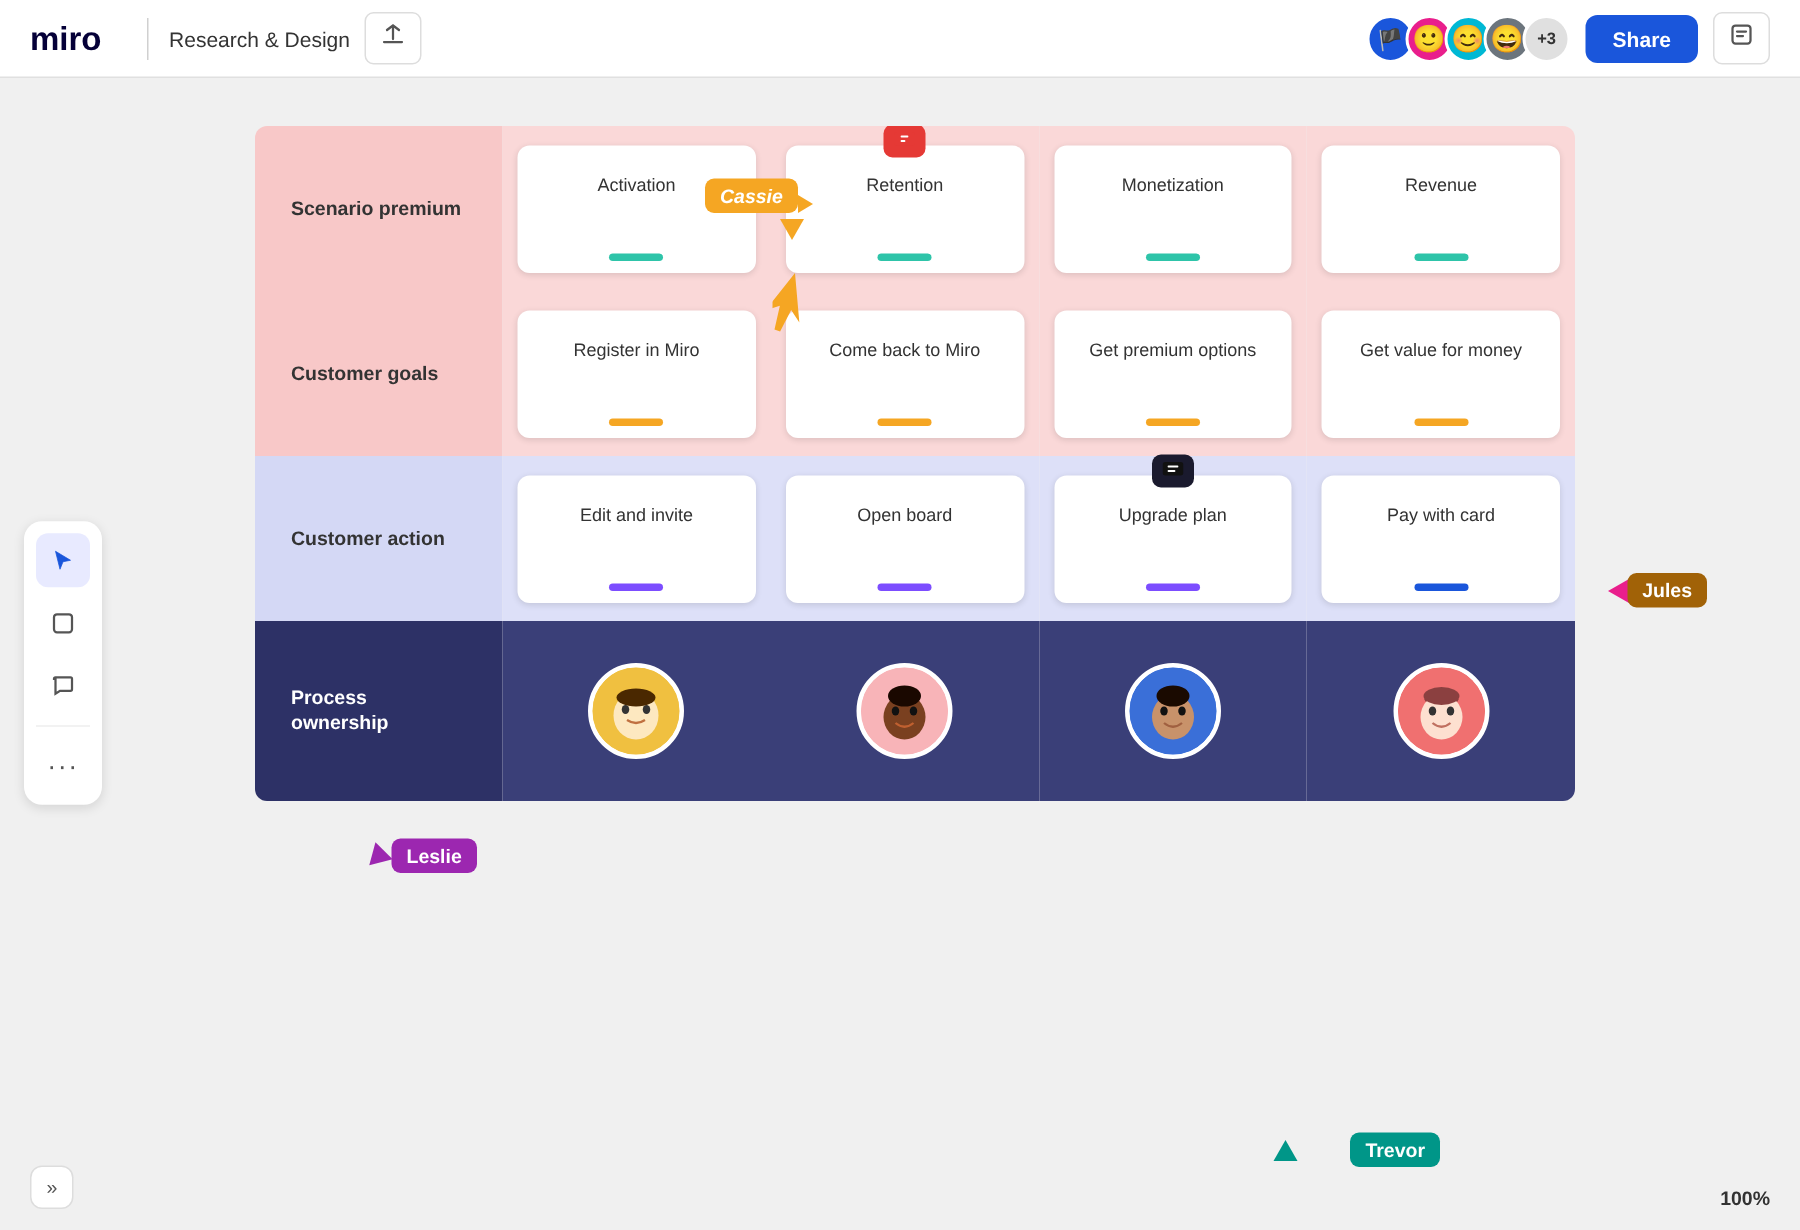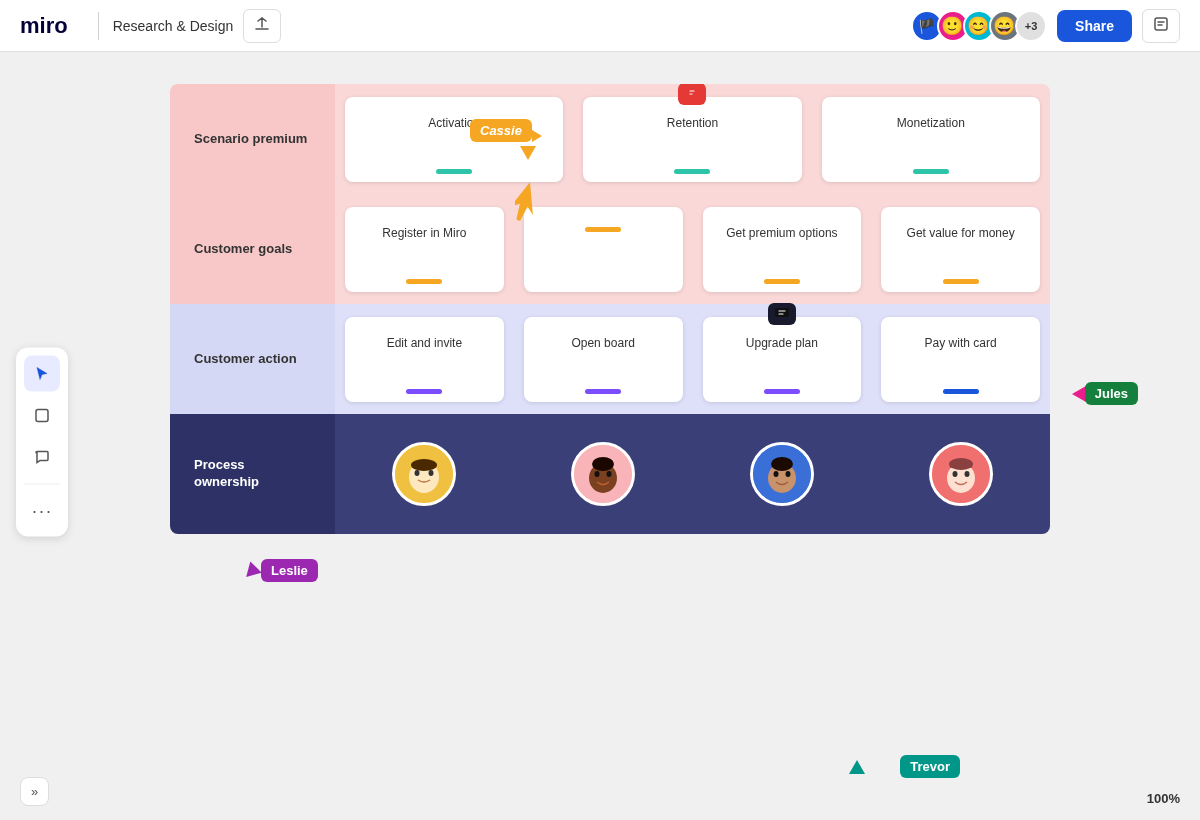--- a/index.html
+++ b/index.html
@@ -434,36 +434,43 @@
             </div>
           </div>
 
           <div class="cell">
             <div class="card">
               <span class="card-text">Monetization</span>
               <div class="card-bar bar-teal"></div>
             </div>
           </div>
 
+          <div class="cell">
+            <div class="card">
+              <span class="card-text">Revenue</span>
+              <div class="card-bar bar-teal"></div>
+            </div>
+          </div>
         </div>
       </div>
 
       <div class="board-row row-goals">
         <div class="row-header">
           <span class="row-label">Customer goals</span>
         </div>
         <div class="row-cells">
           <div class="cell">
             <div class="card">
               <span class="card-text">Register in Miro</span>
               <div class="card-bar bar-orange"></div>
             </div>
           </div>
           <div class="cell">
             <div class="card">
+              <span class="card-text">Come back to Miro</span>
               <div class="card-bar bar-orange"></div>
             </div>
           </div>
           <div class="cell">
             <div class="card">
               <span class="card-text">Get premium options</span>
               <div class="card-bar bar-orange"></div>
             </div>
           </div>
           <div class="cell">
@@ -582,21 +589,21 @@
   </div>
 
   <div style="position:absolute; top:118px; left:515px; z-index:30; pointer-events:none;">
     <svg width="30" height="40" viewBox="0 0 30 40">
       <polygon points="0,0 14,30 6,24 4,40 0,40 -2,24 -10,30" fill="#f5a623" transform="translate(15,0) rotate(20)"></polygon>
     </svg>
   </div>
 
   <div style="position:absolute; top:318px; right:62px; display:flex; align-items:center; z-index:30; pointer-events:none;">
     <div style="width:0;height:0;border-top:8px solid transparent;border-bottom:8px solid transparent;border-right:14px solid #e91e8c; margin-right:-1px;"></div>
-    <span class="cursor-tag" style="background:#15803d;">Jules</span>
+    <span class="cursor-tag" style="background:#a16207;">Jules</span>
   </div>
 
   <div style="position:absolute; top:495px; left:248px; display:flex; align-items:center; z-index:30; pointer-events:none;">
     <div style="width:0;height:0;border-top:8px solid transparent;border-bottom:8px solid transparent;border-left:14px solid #9c27b0; margin-right:-1px; transform:rotate(15deg)"></div>
     <span class="cursor-tag" style="background:#9c27b0;">Leslie</span>
   </div>
 
   <div style="position:absolute; bottom:42px; right:240px; display:flex; align-items:center; z-index:30; pointer-events:none;gap:33px;">
     <div style="width:0;height:0;border-left:8px solid transparent;border-right:8px solid transparent;border-bottom:14px solid #009688; margin-right:2px;"></div>
     <span class="cursor-tag" style="background:#009688;">Trevor</span>

